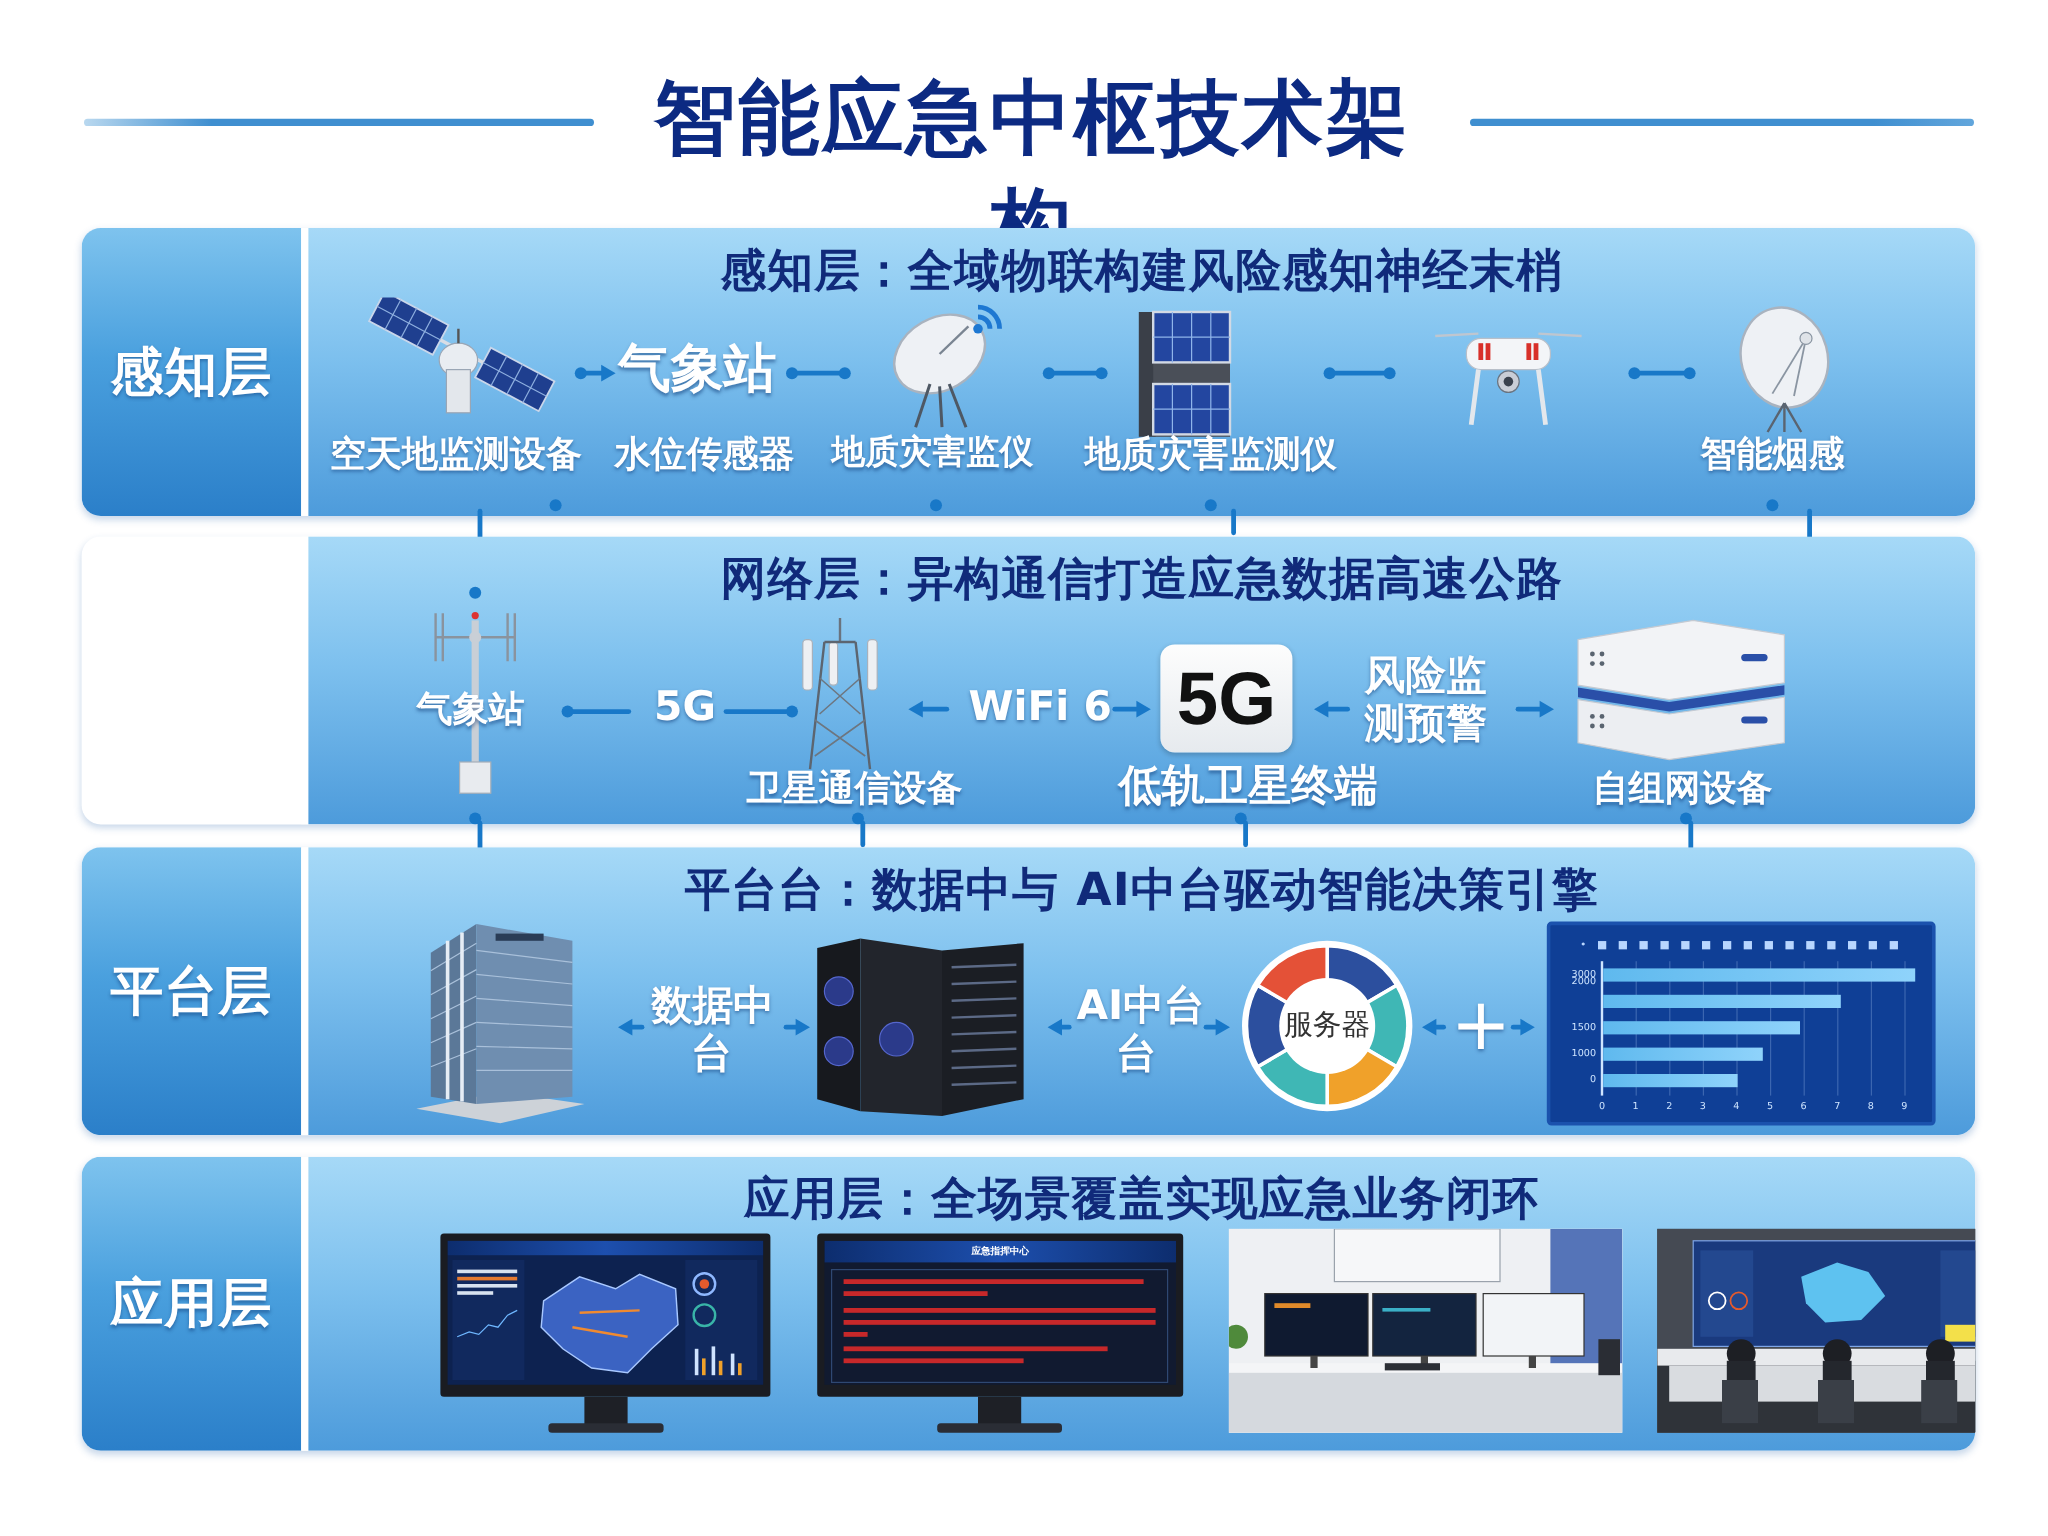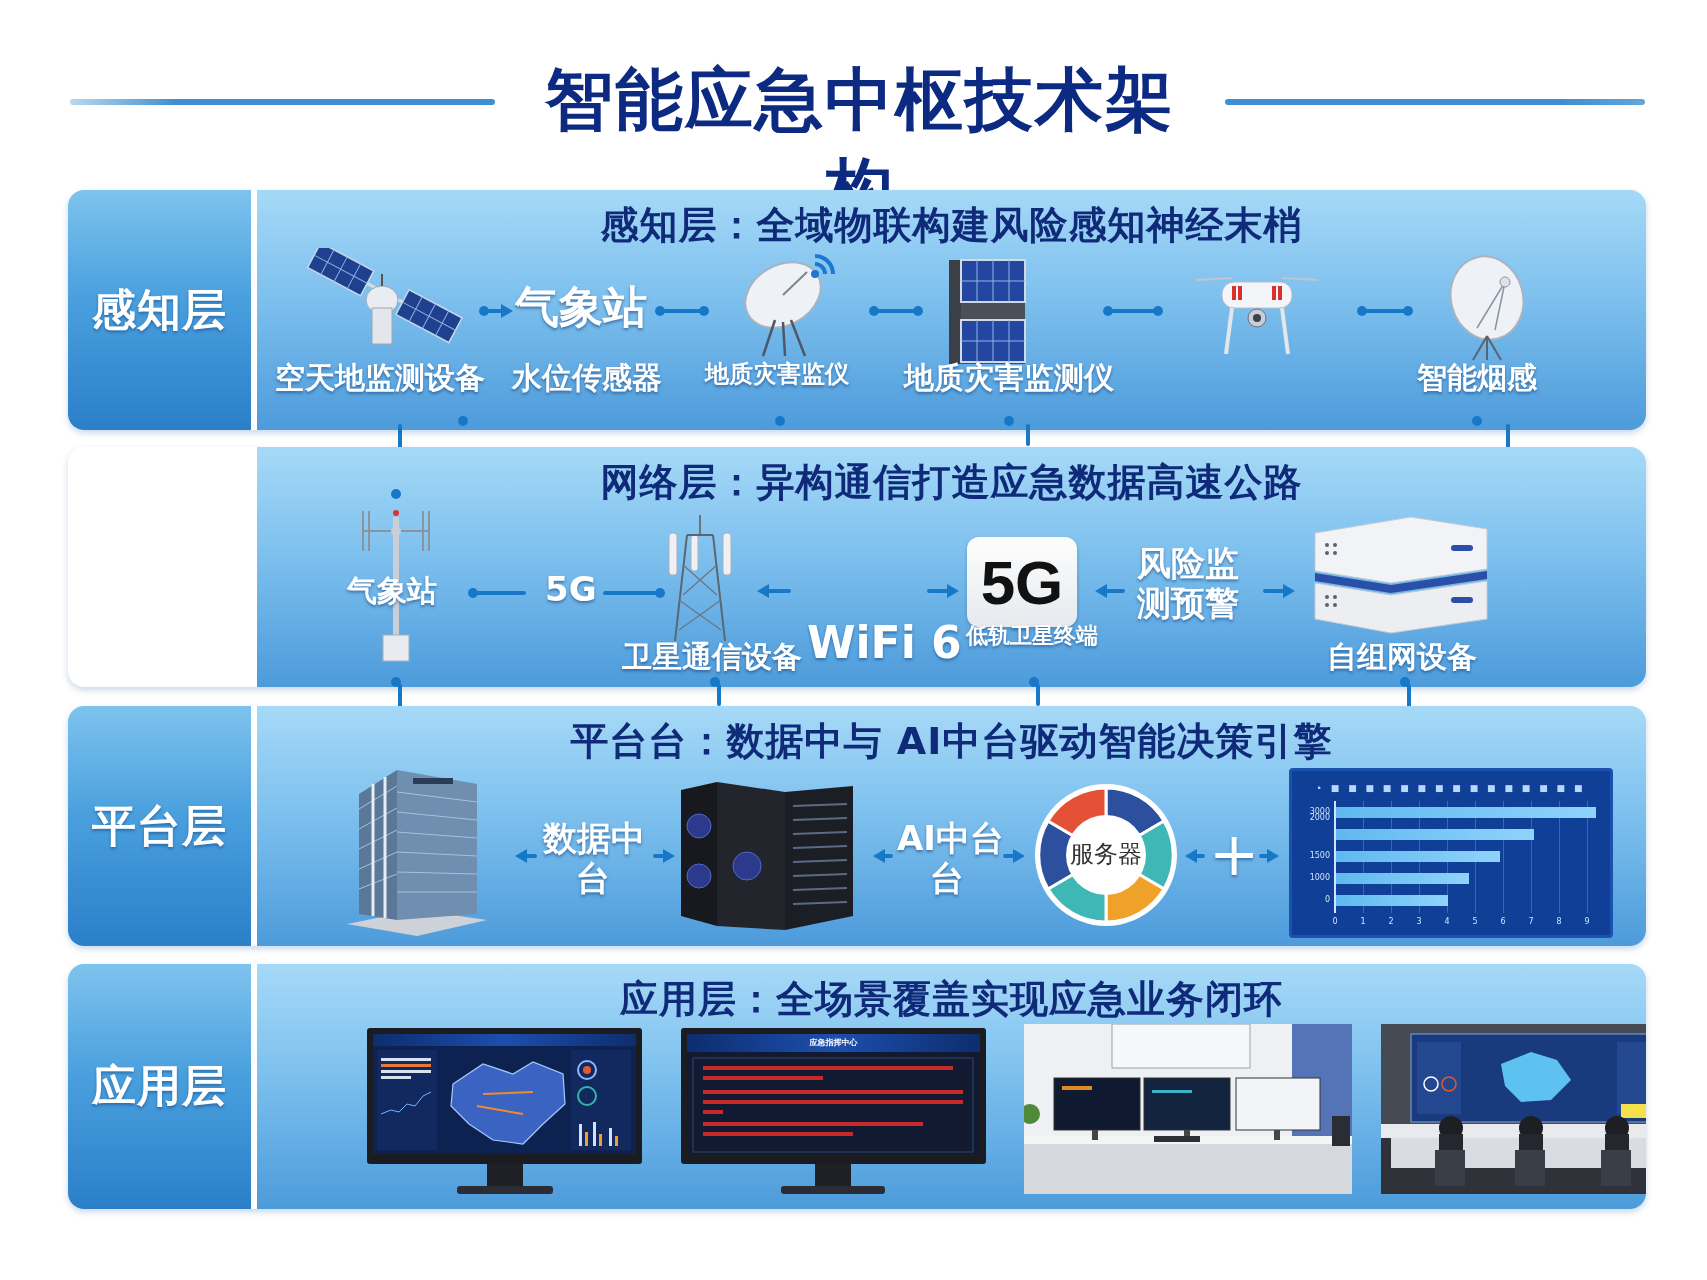--- a/index.html
+++ b/index.html
@@ -165,21 +165,21 @@
     <svg class="icon" style="left:1180px;top:62px;" width="110" height="110" viewBox="0 0 110 110">
       <ellipse cx="50" cy="46" rx="36" ry="42" transform="rotate(-15 50 46)" fill="#eef1f5" stroke="#a9b3bf" stroke-width="2"></ellipse>
       <line x1="40" y1="76" x2="68" y2="30" stroke="#8a95a2" stroke-width="1.5"></line>
       <line x1="58" y1="78" x2="68" y2="30" stroke="#8a95a2" stroke-width="1.5"></line>
       <circle cx="68" cy="30" r="5" fill="#dfe3e8" stroke="#8a95a2"></circle>
       <path d="M50 84 L36 108 M50 84 L64 108 M50 84 L50 108" stroke="#5a6470" stroke-width="2"></path>
     </svg>
 
     <div class="lbl" style="left:8px;top:168px;width:230px;font-size:30px;">空天地监测设备</div>
     <div class="lbl" style="left:245px;top:168px;width:170px;font-size:30px;">水位传感器</div>
-    <div class="lbl" style="left:420px;top:168px;width:200px;font-size:24px;">地质灾害监仪</div>
+    <div class="lbl" style="left:420px;top:168px;width:200px;font-size:28px;">地质灾害监仪</div>
     <div class="lbl" style="left:632px;top:168px;width:225px;font-size:30px;text-align:right;">地质灾害监测仪</div>
     <div class="lbl" style="left:1145px;top:168px;width:150px;font-size:30px;">智能烟感</div>
 
     <div class="dot" style="left:201px;top:226px;"></div>
     <div class="dot" style="left:518px;top:226px;"></div>
     <div class="dot" style="left:747px;top:226px;"></div>
     <div class="dot" style="left:1215px;top:226px;"></div>
   </div>
 </div>
 
@@ -216,21 +216,21 @@
       <line x1="35" y1="0" x2="35" y2="20" stroke="#6a737e" stroke-width="2"></line>
       <rect x="4" y="18" width="8" height="42" rx="3" fill="#eef0f3" stroke="#a8b1bc"></rect>
       <rect x="58" y="18" width="8" height="42" rx="3" fill="#eef0f3" stroke="#a8b1bc"></rect>
       <rect x="26" y="20" width="7" height="36" rx="3" fill="#eef0f3" stroke="#a8b1bc"></rect>
       <path d="M22 20 L10 126 M48 20 L60 126 M22 20 L48 20" stroke="#5c6570" stroke-width="2" fill="none"></path>
       <path d="M18 50 L52 80 M52 50 L18 80 M14 85 L56 115 M56 85 L14 115" stroke="#6d7680" stroke-width="1.3"></path>
     </svg>
 
     <div class="arrow-l" style="left:500px;top:137px;"></div>
     <div class="hline" style="left:510px;top:142px;width:24px;"></div>
-    <div class="lbl" style="left:550px;top:122px;font-size:44px;margin-top:48px;">WiFi 6</div>
+    <div class="lbl" style="left:550px;top:122px;font-size:34px;">WiFi 6</div>
     <div class="hline" style="left:670px;top:142px;width:22px;"></div>
     <div class="arrow-r" style="left:690px;top:137px;"></div>
 
     <div class="box5g" style="left:710px;top:90px;">5G</div>
 
     <div class="arrow-l" style="left:838px;top:137px;"></div>
     <div class="hline" style="left:848px;top:142px;width:20px;"></div>
     <div class="lbl" style="left:880px;top:96px;font-size:34px;line-height:40px;">
       <div>风险监</div>
       <div>测预警</div>
@@ -250,21 +250,21 @@
       <circle cx="16" cy="82" r="2"></circle>
           <circle cx="24" cy="82" r="2"></circle>
           <circle cx="16" cy="90" r="2"></circle>
           <circle cx="24" cy="90" r="2"></circle>
         </g>
       <rect x="140" y="30" width="22" height="6" rx="3" fill="#2a4fa8"></rect>
       <rect x="140" y="82" width="22" height="6" rx="3" fill="#2a4fa8"></rect>
     </svg>
 
     <div class="lbl" style="left:355px;top:190px;width:200px;font-size:30px;">卫星通信设备</div>
-    <div class="lbl" style="left:675px;top:174px;width:200px;font-size:22px;">低轨卫星终端</div>
+    <div class="lbl" style="left:675px;top:184px;width:200px;font-size:36px;">低轨卫星终端</div>
     <div class="lbl" style="left:1045px;top:190px;width:200px;font-size:30px;">自组网设备</div>
 
     <div class="dot" style="left:134px;top:230px;"></div>
     <div class="dot" style="left:453px;top:230px;"></div>
     <div class="dot" style="left:772px;top:230px;"></div>
     <div class="dot" style="left:1143px;top:230px;"></div>
   </div>
 </div>
 
 <div class="vline" style="left:398px;top:684px;height:70px;"></div>

